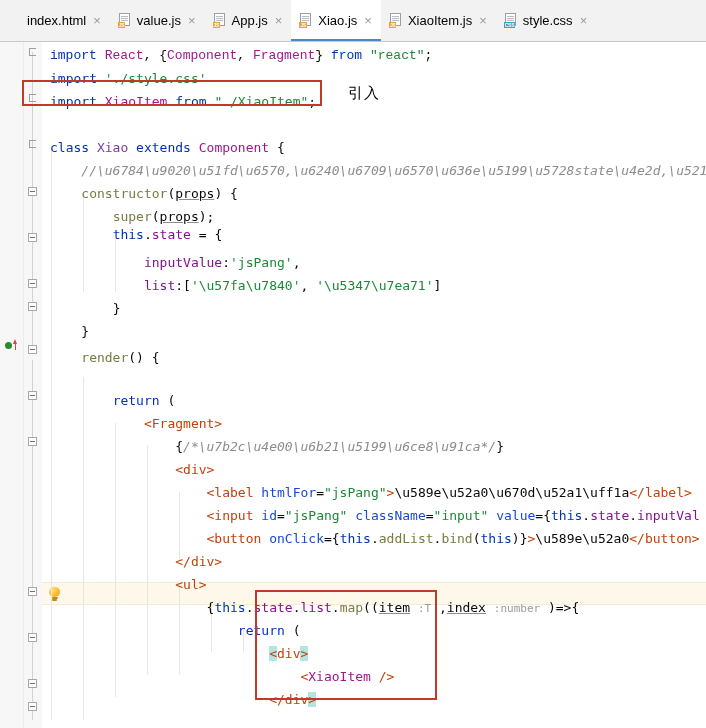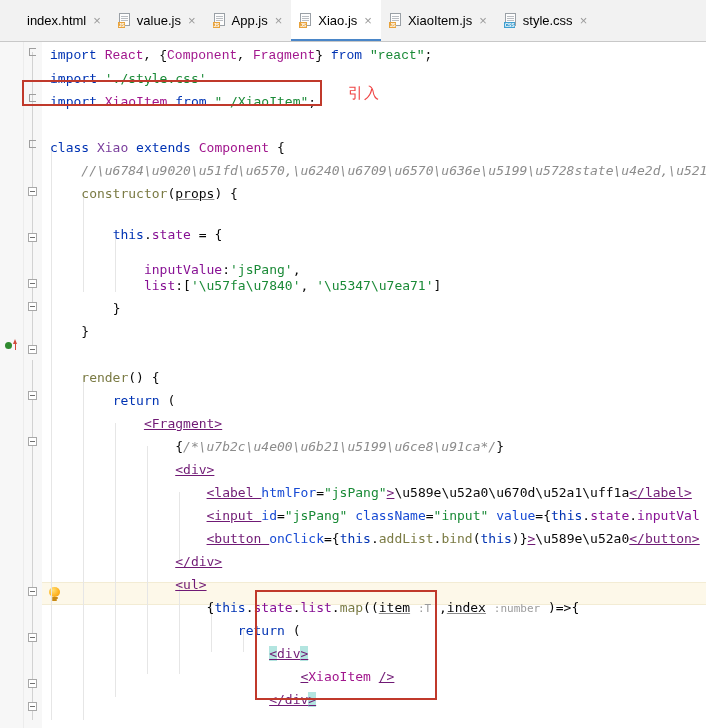--- a/index.html
+++ b/index.html
@@ -190,42 +190,42 @@
     position: absolute;
     width: 1px;
     background: #e6e6e6;
   }
 
   
   .kw   { color: #0033b3; }          
   .cls  { color: #7a3e9d; }          
   .comp { color: #a1168d; }          
   .str  { color: #1a8a37; }          
-  .tag  { color: #701a75; text-decoration: underline; }
+  .tag  { color: #c2410c; }
   .attr { color: #174ad4; }          
   .fn   { color: #7a7a43; }
   .plain{ color: #080808; }
   .cmt  { color: #8c8c8c; font-style: italic; }
   .param{ color: #080808; text-decoration: underline; text-decoration-color:#8c8c8c; }
   .hint { color: #9b9b9b; font-size: 11px; }
   .field{ color: #871094; }
   .hl-tag { background: #b3e5e0; }
 
   
   .redbox {
     position: absolute;
     border: 2px solid #c0392b;
     box-sizing: border-box;
     pointer-events: none;
   }
   .redtext {
     position: absolute;
     font-family: "DejaVu Sans", sans-serif;
     font-size: 15px;
-    color: #ef4444;
+    color: #000000;
     letter-spacing: 1px;
   }
 
   
   .bulb {
     position: absolute;
     width: 13px; height: 14px;
     cursor: pointer;
   }
   .bulb .glass {
@@ -391,32 +391,33 @@
       <div class="line" style="top:25px;  left:8px;"><span class="kw">import</span> <span class="str">'./style.css'</span></div>
 
       <div class="line" style="top:48px;  left:8px;"><span class="kw">import</span> <span class="comp">XiaoItem</span> <span class="kw">from</span> <span class="str">"./XiaoItem"</span><span class="plain">;</span></div>
 
       <div class="line" style="top:94px;  left:8px;"><span class="kw">class</span> <span class="cls">Xiao</span> <span class="kw">extends</span> <span class="comp">Component</span> <span class="plain">{</span></div>
 
       <div class="line" style="top:117px; left:8px;">    <span class="cmt">//\u6784\u9020\u51fd\u6570,\u6240\u6709\u6570\u636e\u5199\u5728state\u4e2d,\u521d\u59cb\u5316\uff0c\u56fa\u5b9a\u5199\u6cd5</span></div>
 
       <div class="line" style="top:140px; left:8px;">    <span class="fn">constructor</span><span class="plain">(</span><span class="param">props</span><span class="plain">) {</span></div>
 
+      <div class="line" style="top:163px; left:8px;">        <span class="fn">super</span><span class="plain">(</span><span class="param">props</span><span class="plain">);</span></div>
 
       <div class="line" style="top:181px; left:8px;">        <span class="kw">this</span><span class="plain">.</span><span class="field">state</span> <span class="plain">= {</span></div>
 
-      <div class="line" style="top:216px; left:8px;">            <span class="field">inputValue</span><span class="plain">:</span><span class="str">'jsPang'</span><span class="plain">,</span></div>
+      <div class="line" style="top:209px; left:8px;">            <span class="field">inputValue</span><span class="plain">:</span><span class="str">'jsPang'</span><span class="plain">,</span></div>
 
       <div class="line" style="top:232px; left:8px;">            <span class="field">list</span><span class="plain">:[</span><span class="str">'\u57fa\u7840'</span><span class="plain">, </span><span class="str">'\u5347\u7ea71'</span><span class="plain">]</span></div>
 
       <div class="line" style="top:255px; left:8px;">        <span class="plain">}</span></div>
 
       <div class="line" style="top:278px; left:8px;">    <span class="plain">}</span></div>
 
-      <div class="line" style="top:324px; left:8px;">    <span class="fn">render</span><span class="plain">() {</span></div>
+      <div class="line" style="top:304px; left:8px;">    <span class="fn">render</span><span class="plain">() {</span></div>
 
       <div class="line" style="top:347px; left:8px;">        <span class="kw">return</span> <span class="plain">(</span></div>
 
       <div class="line" style="top:370px; left:8px;">            <span class="tag">&lt;Fragment&gt;</span></div>
 
       <div class="line" style="top:393px; left:8px;">                <span class="plain">{</span><span class="cmt">/*\u7b2c\u4e00\u6b21\u5199\u6ce8\u91ca*/</span><span class="plain">}</span></div>
 
       <div class="line" style="top:416px; left:8px;">                <span class="tag">&lt;div&gt;</span></div>
 
       <div class="line" style="top:439px; left:8px;">                    <span class="tag">&lt;label </span><span class="attr">htmlFor</span><span class="plain">=</span><span class="str">"jsPang"</span><span class="tag">&gt;</span><span class="plain">\u589e\u52a0\u670d\u52a1\uff1a</span><span class="tag">&lt;/label&gt;</span></div>

